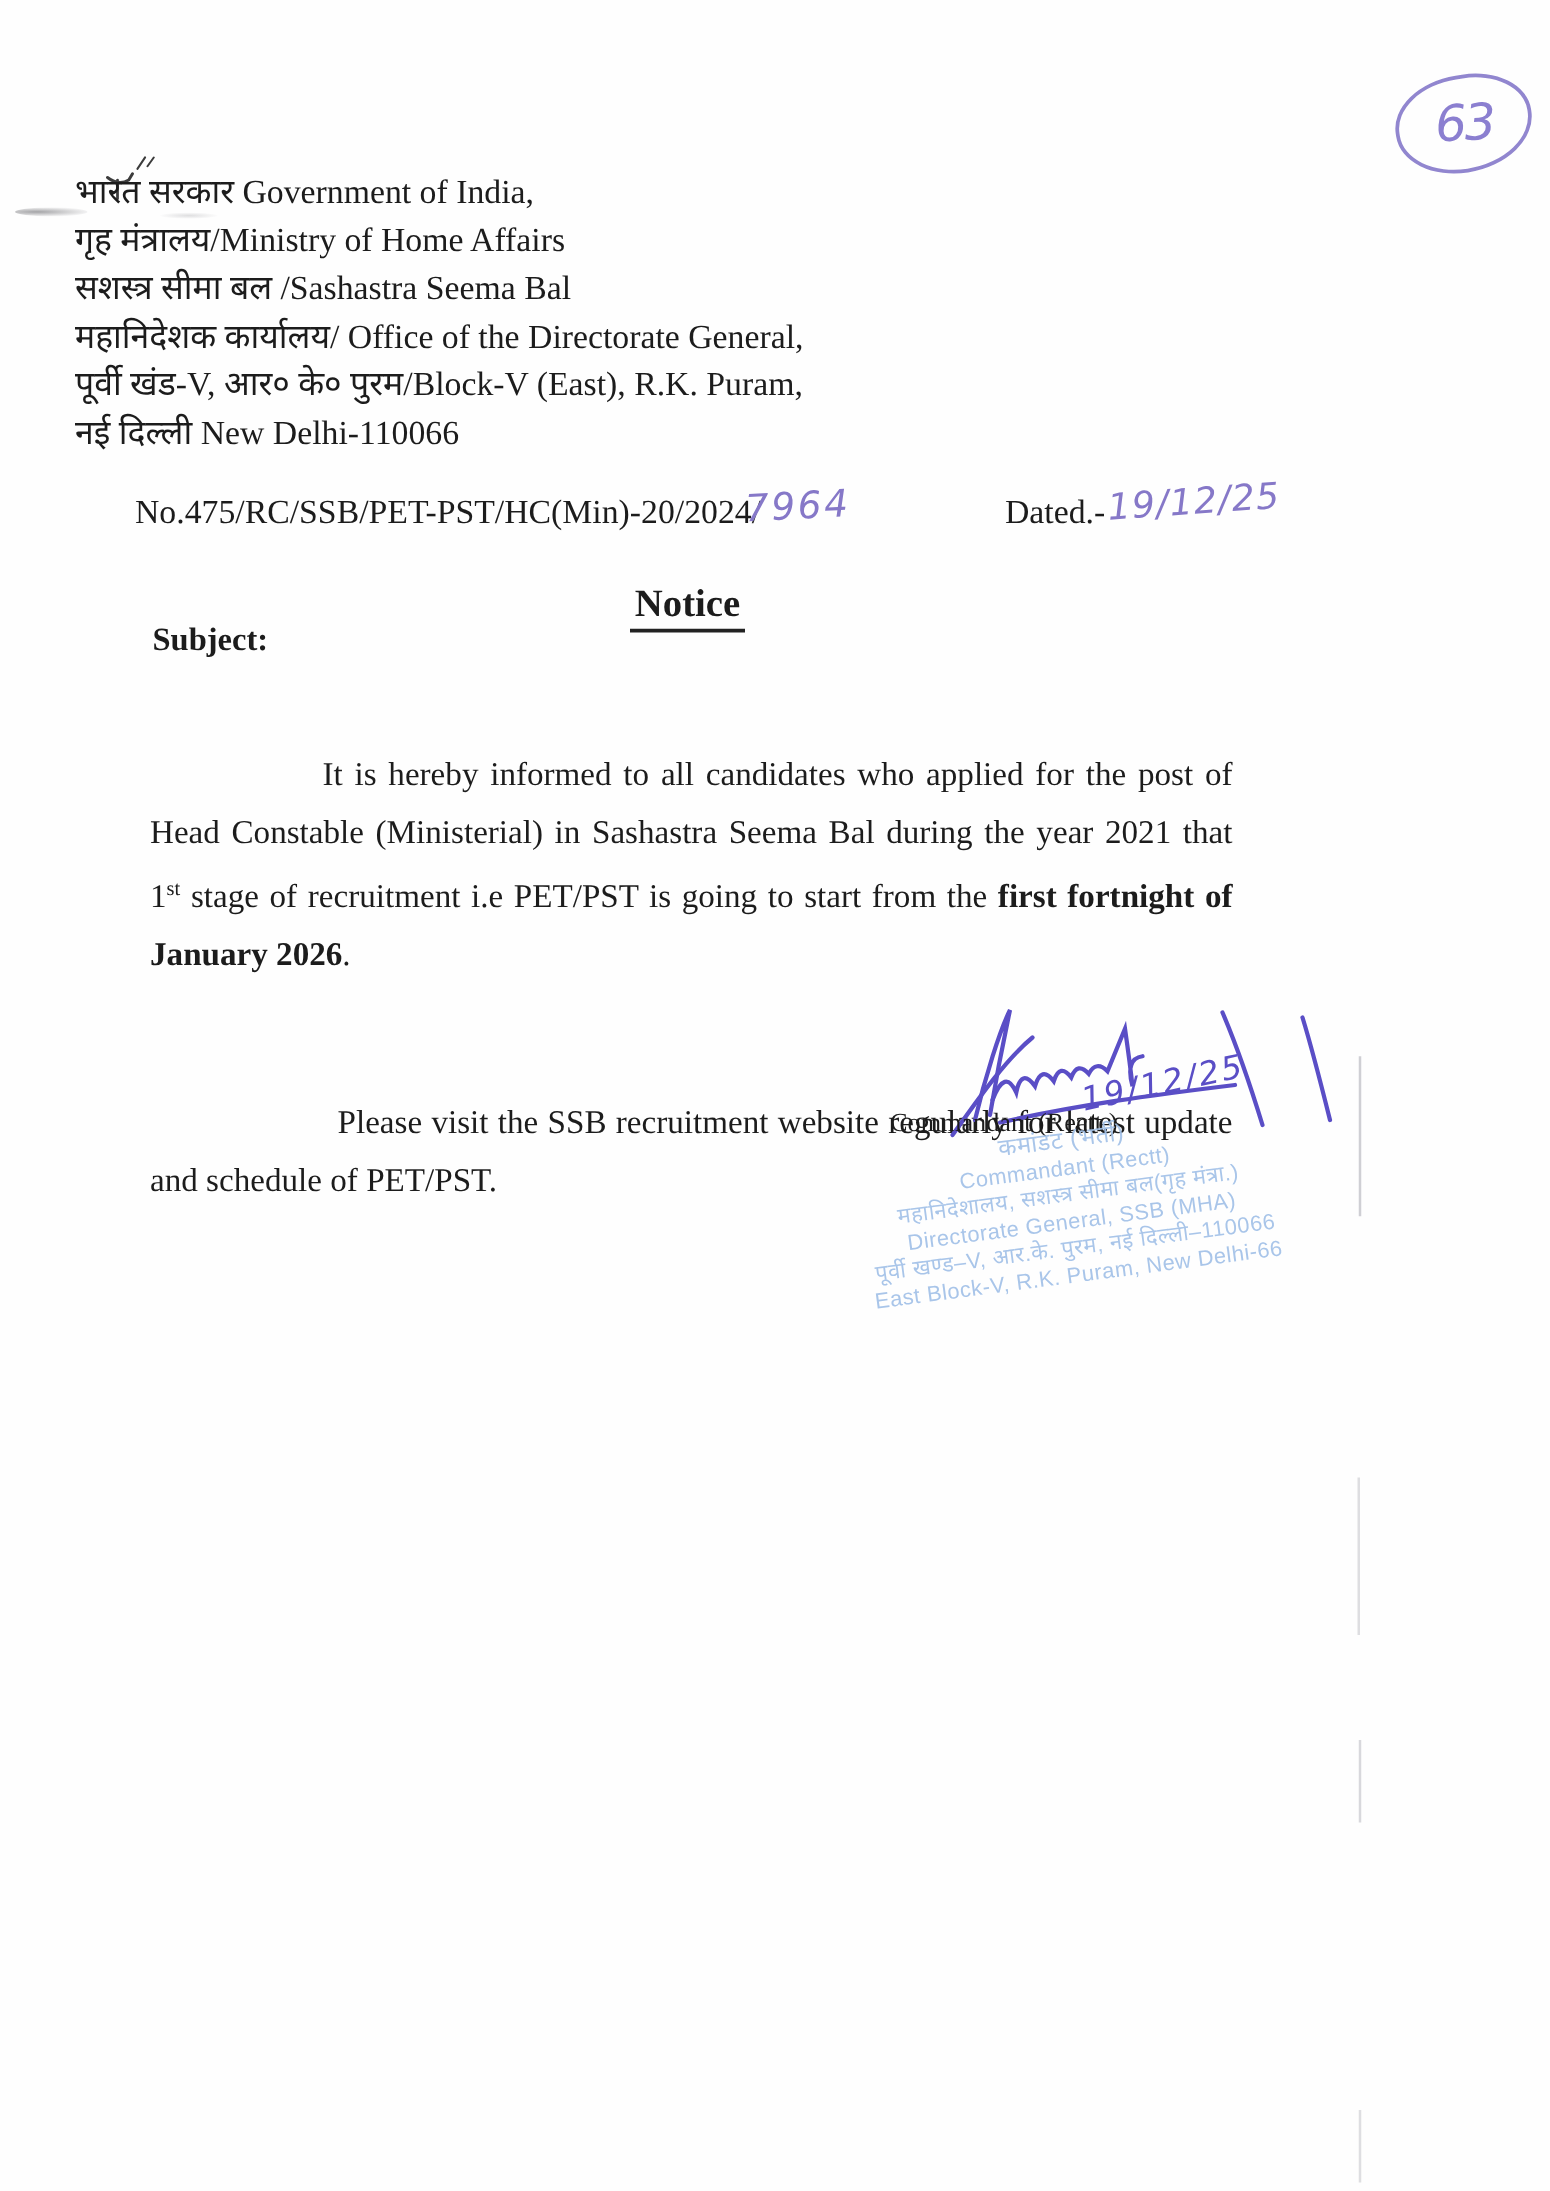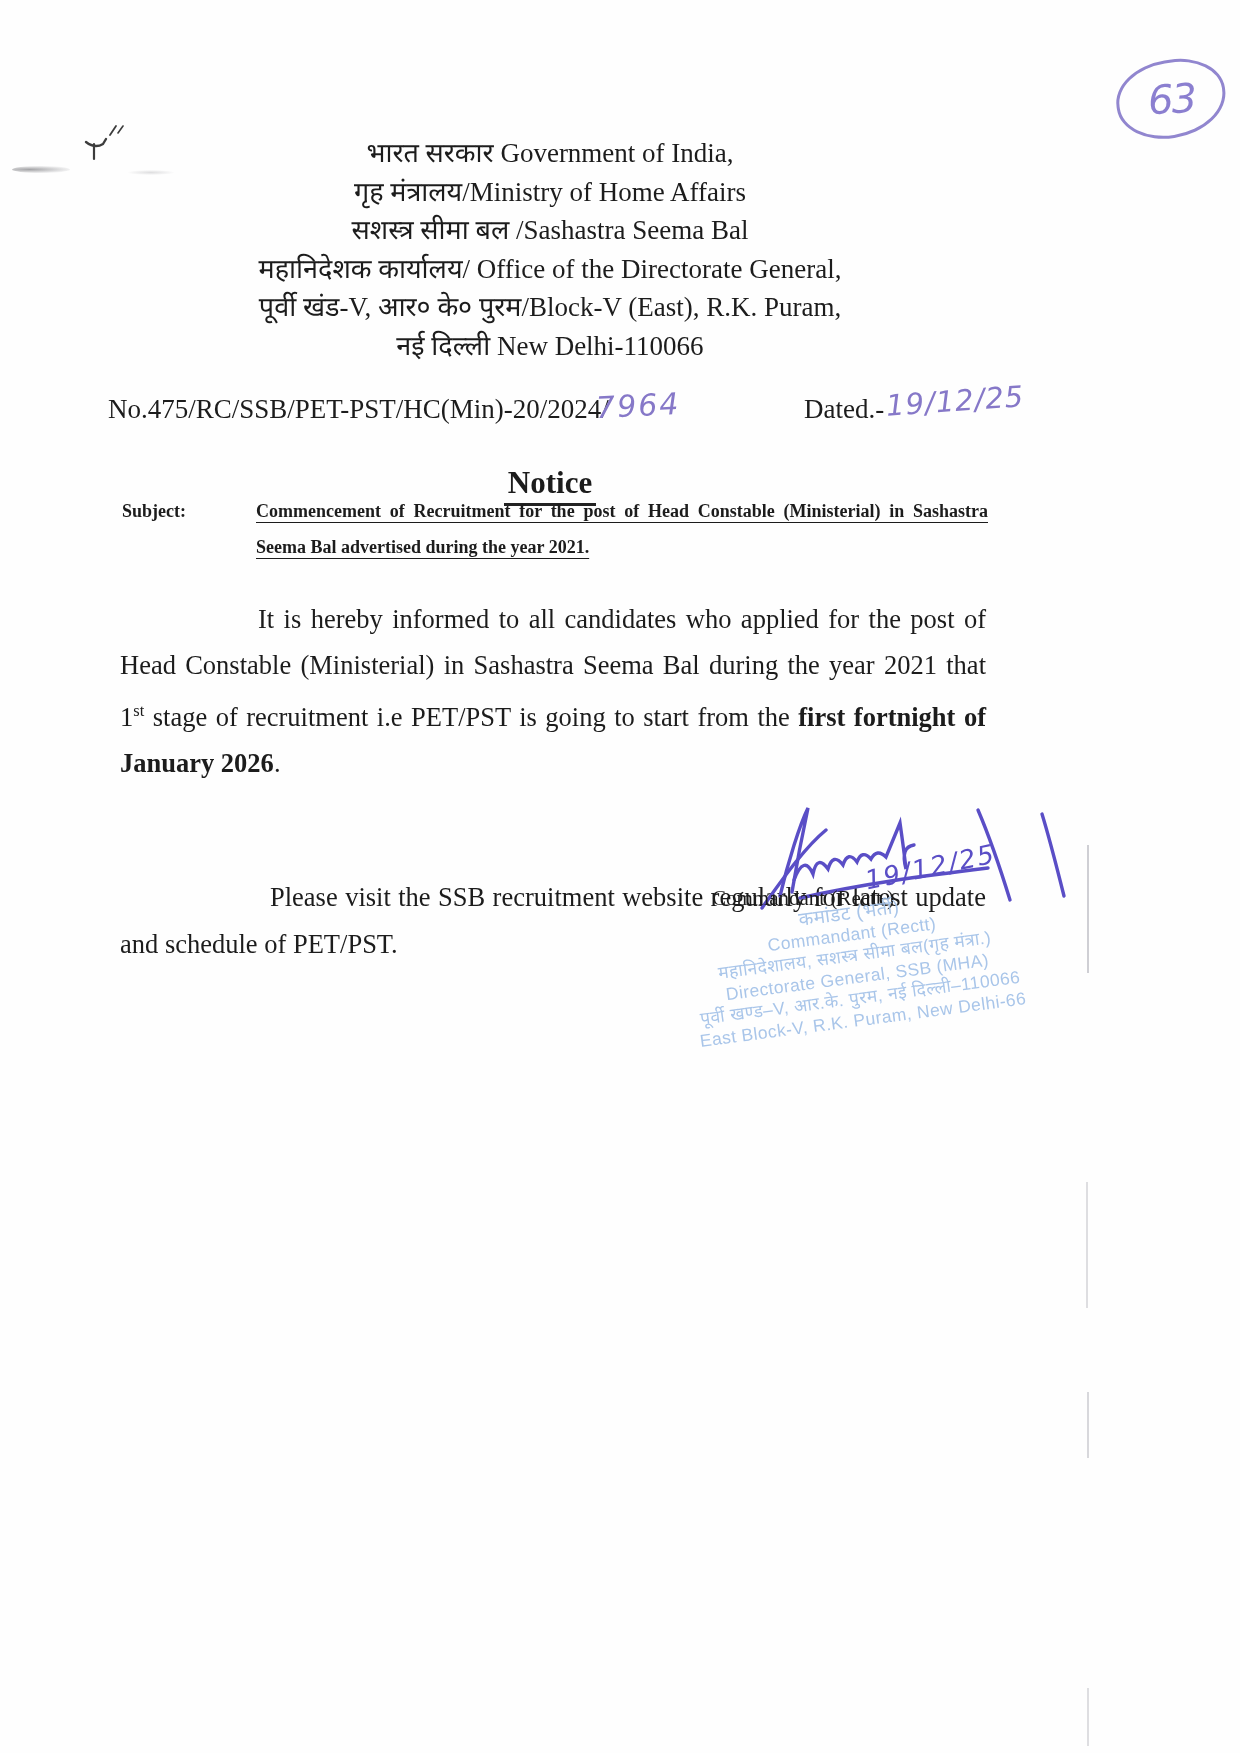--- a/index.html
+++ b/index.html
@@ -2,35 +2,35 @@
 <html><head>
 <meta charset="utf-8">
 <style>
   * { margin:0; padding:0; box-sizing:border-box; }
   html,body { background:#e8e8e8; }
   .page {
     position:relative; width:1240px; height:1753px; margin:0 auto;
     background:#fefefe; overflow:hidden;
     font-family:"Liberation Serif", serif; color:#1c1c1c;
   }
-  .header { position:absolute; top:134px; left:60px; width:980px; text-align:center;
+  .header { position:absolute; top:134px; left:60px; width:980px; 
             font-size:27px; line-height:38.5px; }
   .ref-row { position:absolute; top:390px; left:108px; width:1060px; height:50px; font-size:27px; }
   .ref-printed { position:absolute; left:0; top:4px; }
   .hand { color:#8678c8; font-family:"DejaVu Sans", sans-serif; font-style:italic; }
   .ref-hand { position:absolute; left:488px; top:-2px; font-size:30px; letter-spacing:2px;
               transform:rotate(-3deg); }
   .dated-label { position:absolute; left:684px; top:4px;margin-left:12px; }
   .dated-hand { position:absolute; left:778px; top:-6px; font-size:29px; letter-spacing:1px;
                 transform:rotate(-4deg); }
   .notice-title-wrap { position:absolute; top:436px; left:0; width:1100px; text-align:center;margin-top:29px; }
   .notice-title { display:inline-block; font-size:31px; font-weight:bold;
                   border-bottom:3px solid #222; padding:0 4px 2px 4px; }
   .subject { position:absolute; top:494px; left:122px; width:866px; display:flex;
-             font-size:18px; font-weight:bold; line-height:35.5px; }
+             font-size:26px; font-weight:bold; line-height:35.5px; }
   .subject-label { width:134px; flex:none; }
   .subject-text { flex:1; text-align:justify; text-decoration:underline; text-underline-offset:5px; }
   .para1 { position:absolute; top:596px; left:120px; width:866px; font-size:26.5px;
            line-height:46px; text-align:justify; text-indent:138px; }
   .para2 { position:absolute; top:874px; left:120px; width:866px; font-size:26.5px;
            line-height:47px; text-align:justify; text-indent:150px; }
   .sup { vertical-align:super; font-size:0.62em; }
   .sig-svg { position:absolute; left:742px; top:796px; width:330px; height:125px; }
   .sig-date { position:absolute; left:864px; top:852px; font-size:26px; letter-spacing:2px;
               color:#5a4ec6; transform:rotate(-12deg); font-family:"DejaVu Sans", sans-serif;
@@ -90,21 +90,20 @@
     <span class="dated-label">Dated.-</span>
     <span class="hand dated-hand">19/12/25</span>
   </div>
 
   <div class="notice-title-wrap">
     <span class="notice-title">Notice</span>
   </div>
 
   <div class="subject">
     <span class="subject-label">Subject:</span>
-    <span class="subject-text">Commencement of Recruitment for the post of Head Constable (Ministerial) in Sashastra Seema Bal advertised during the year 2021.</span>
   </div>
 
   <p class="para1"><span>It is hereby informed to all candidates who applied for the post of Head Constable (Ministerial) in Sashastra Seema Bal during the year 2021 that 1</span><span class="sup">st</span><span> stage of recruitment i.e PET/PST is going to start from the </span><b>first fortnight of January 2026</b><span>.</span></p>
 
   <p class="para2">Please visit the SSB recruitment website regularly for latest update and schedule of PET/PST.</p>
 
   <svg class="sig-svg" viewBox="0 0 330 125">
     <g fill="none" stroke="#5a4ec6" stroke-width="3.4" stroke-linecap="round">
       <path d="M38 100 C46 66 58 28 66 12 C60 40 54 72 50 96"></path>
       <path d="M20 112 C40 84 62 52 84 34"></path>

